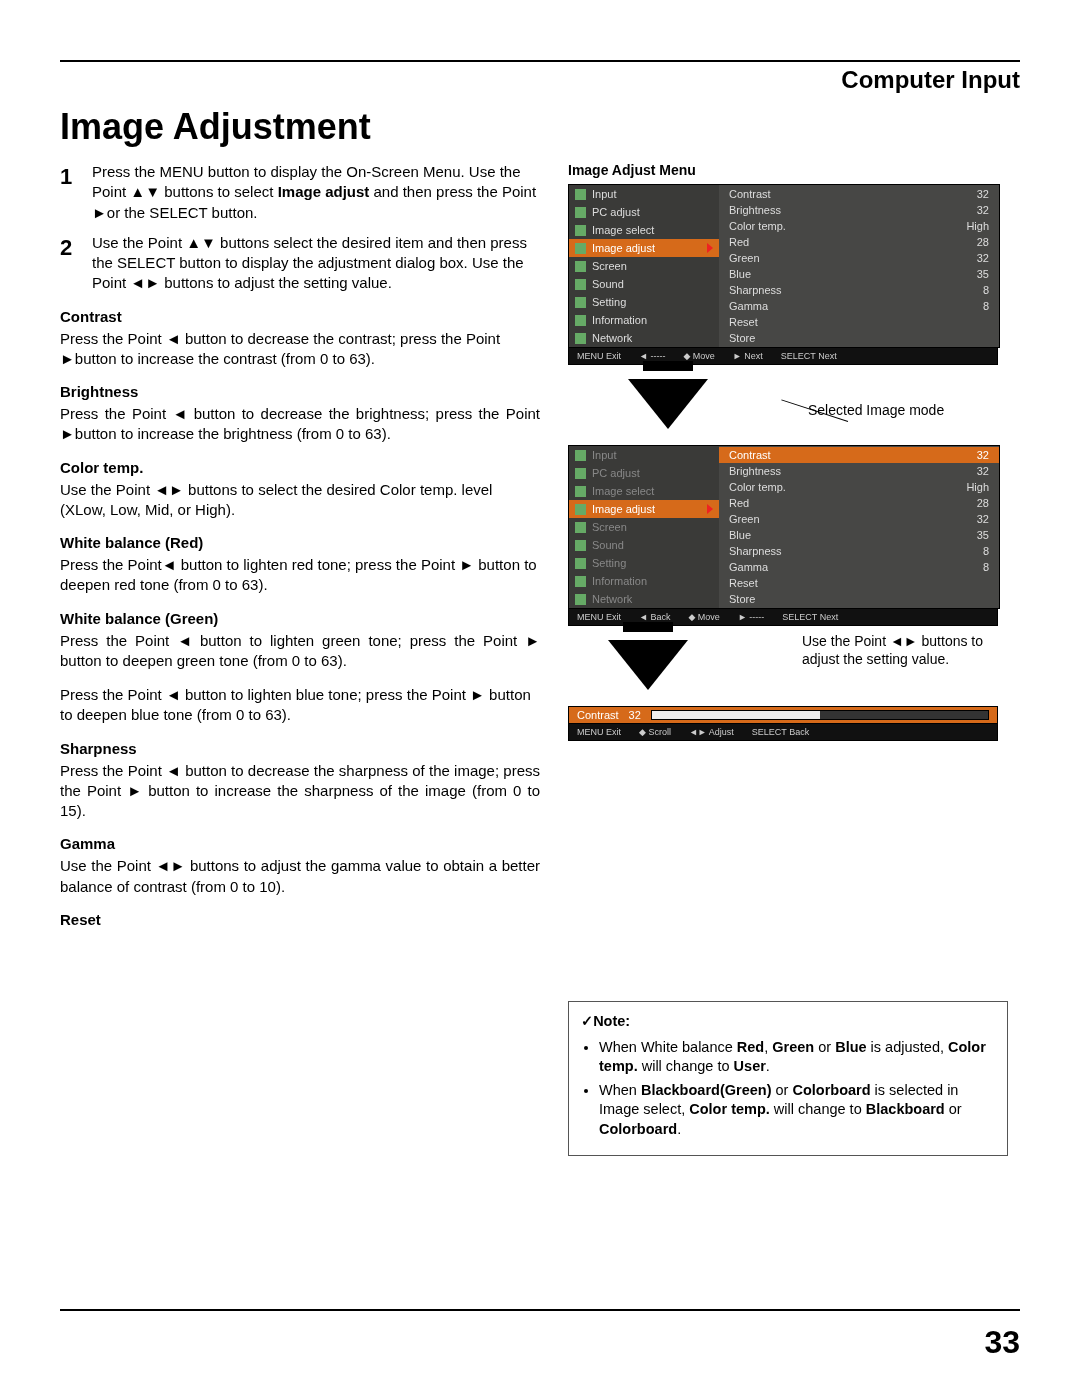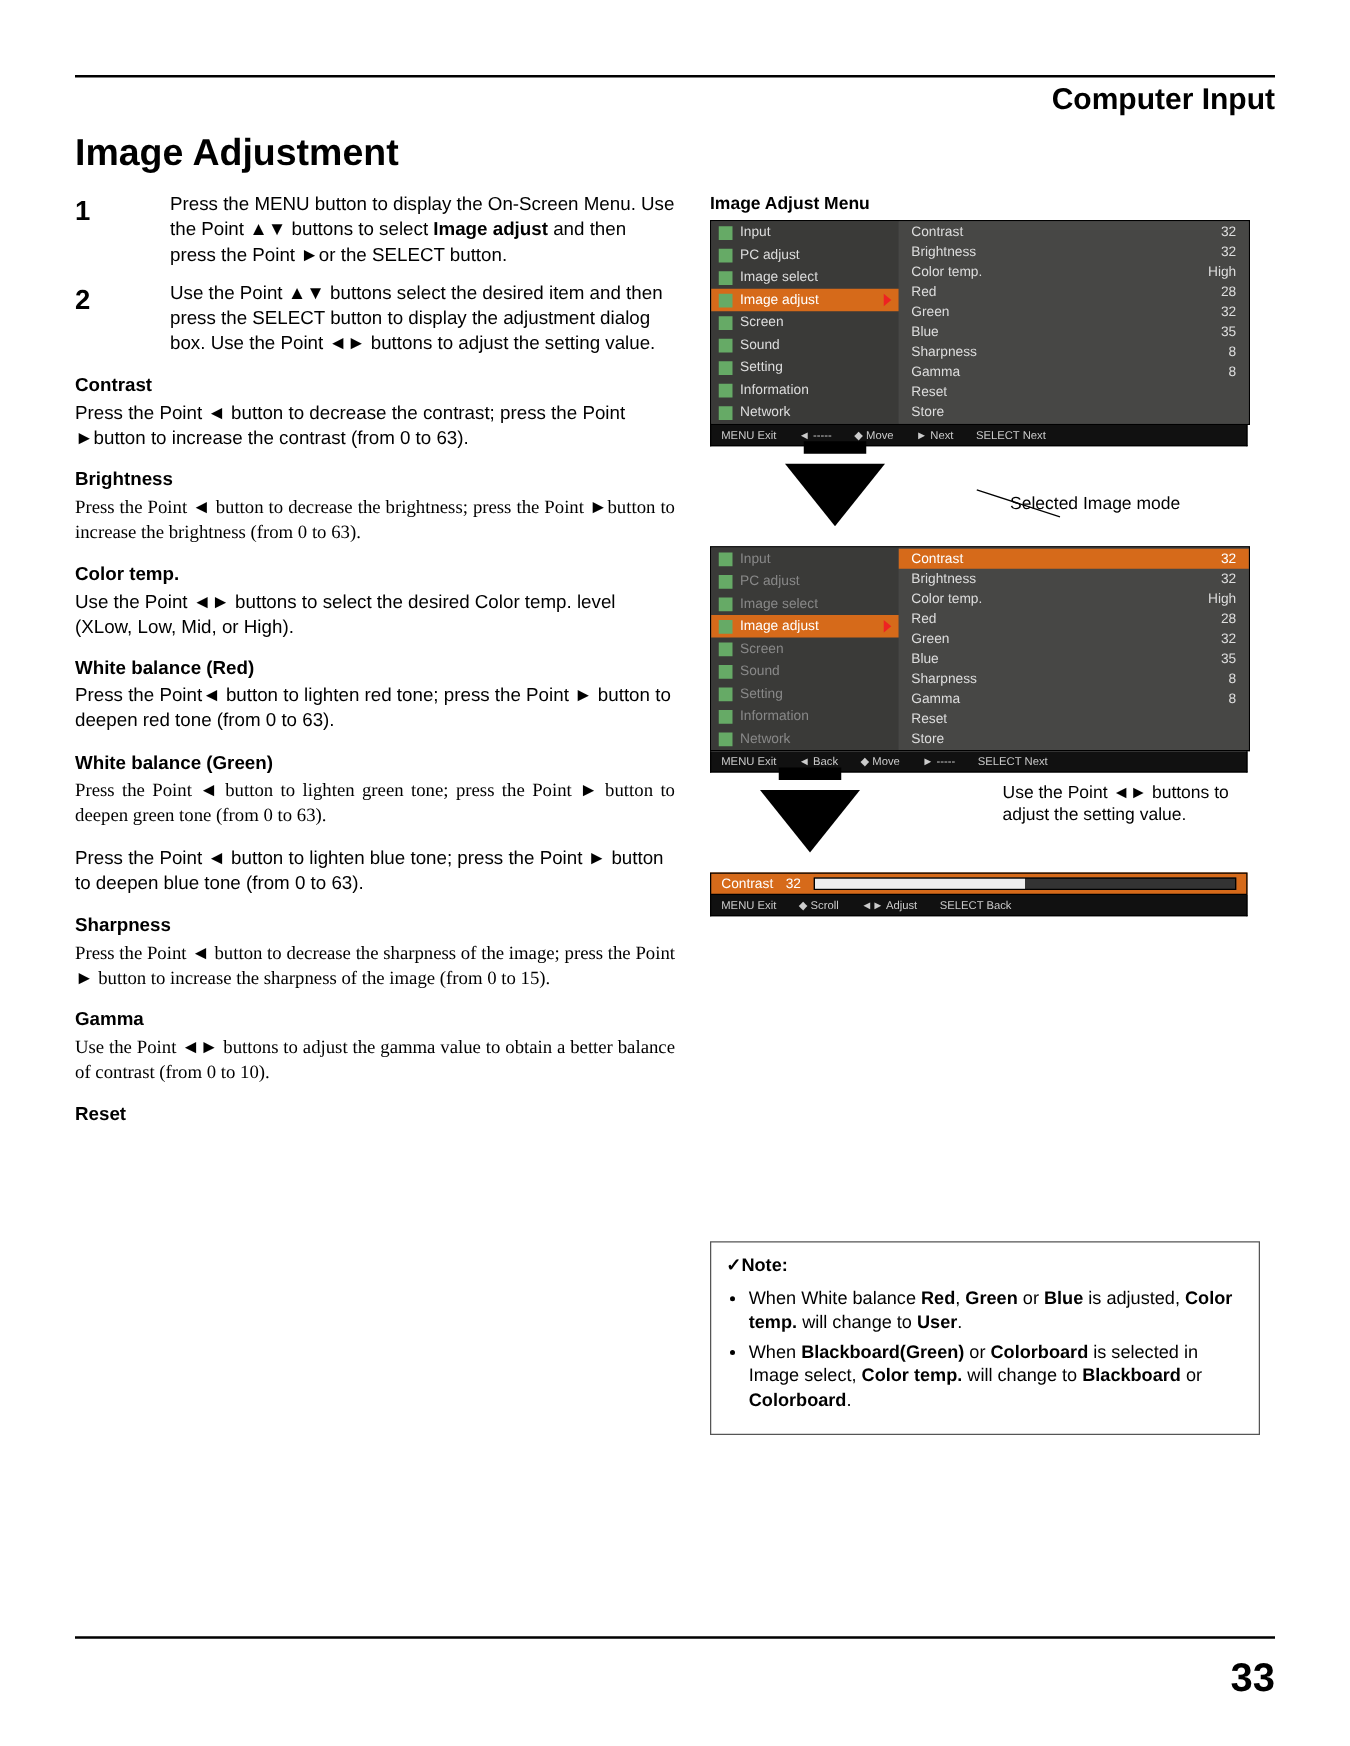--- a/index.html
+++ b/index.html
@@ -22,21 +22,21 @@
     margin: 0 0 4px 0;
   }
   .header-row {
     display:flex;
     justify-content:flex-end;
     font-size: 24px;
     font-weight: bold;
     margin-bottom: 12px;
   }
   h1.title {
-    font-size: 30px;
+    font-size: 36px;
     font-weight: bold;
     margin: 8px 0 14px 0;
   }
   .cols {
     display:flex;
     gap: 28px;
   }
   .col-left {
     width: 480px;
   }
@@ -49,33 +49,33 @@
     margin-bottom: 10px;
     font-size: 15px;
     line-height: 1.35;
   }
   .step-num {
     font-size: 22px;
     font-weight: bold;
     width: 22px;
     flex-shrink:0;
   }
-  .step-text { flex:1;margin-left:44px; }
+  .step-text { flex:1; }
   .sect { margin-top: 14px; }
   .sect h3 {
     font-size: 15px;
     font-weight: bold;
     margin: 0 0 4px 0;
   }
   .sect p {
     font-size: 15px;
     line-height: 1.35;
     margin: 0;
   }
-  .justify { text-align: justify; font-family: Liberation Serif, serif; }
+  .justify { text-align: justify; }
   .right-title {
     font-size: 14px;
     font-weight: bold;
     margin: 0 0 6px 0;
   }
   
   .osd {
     width: 430px;
     background: #4a4a48;
     border: 1px solid #000;

